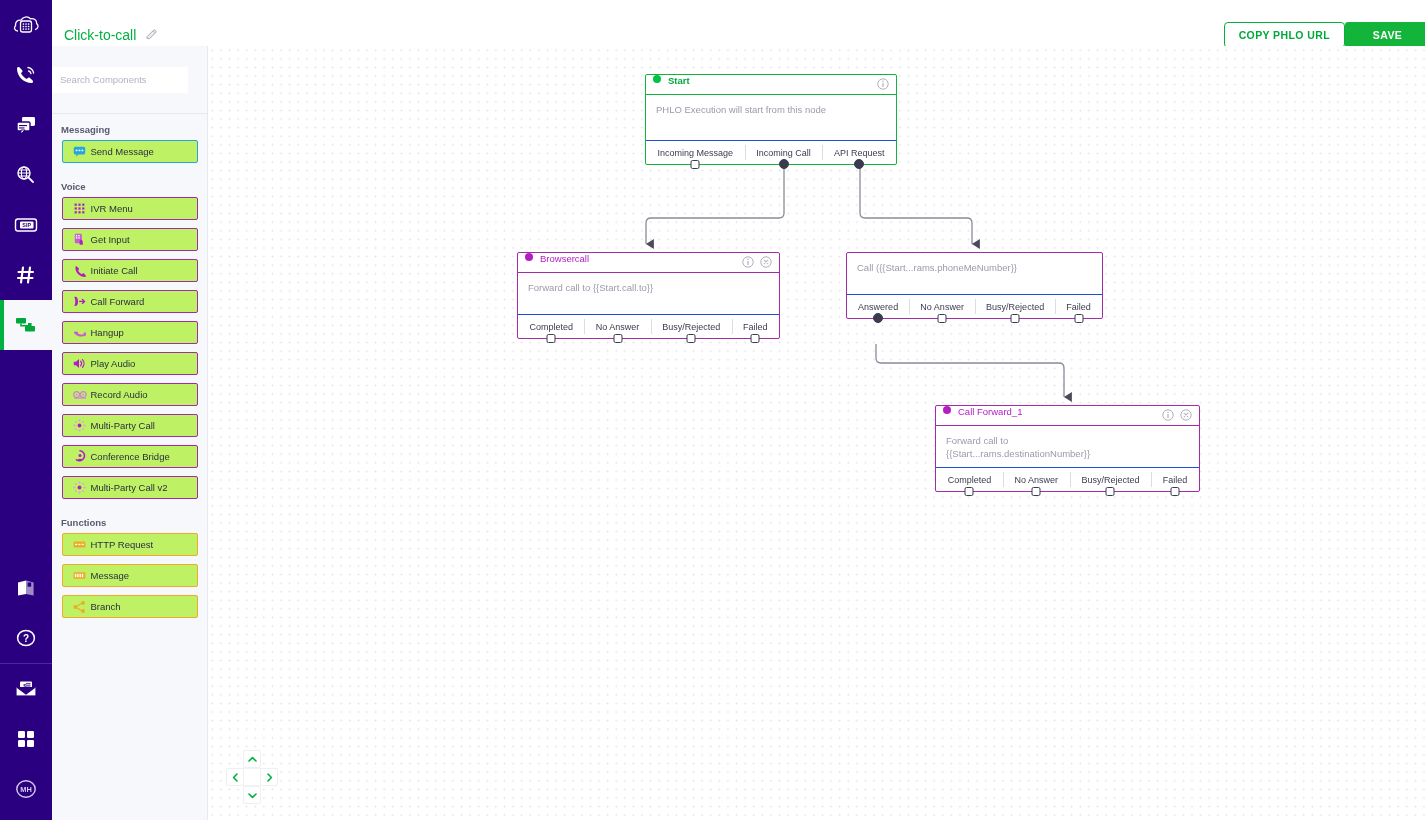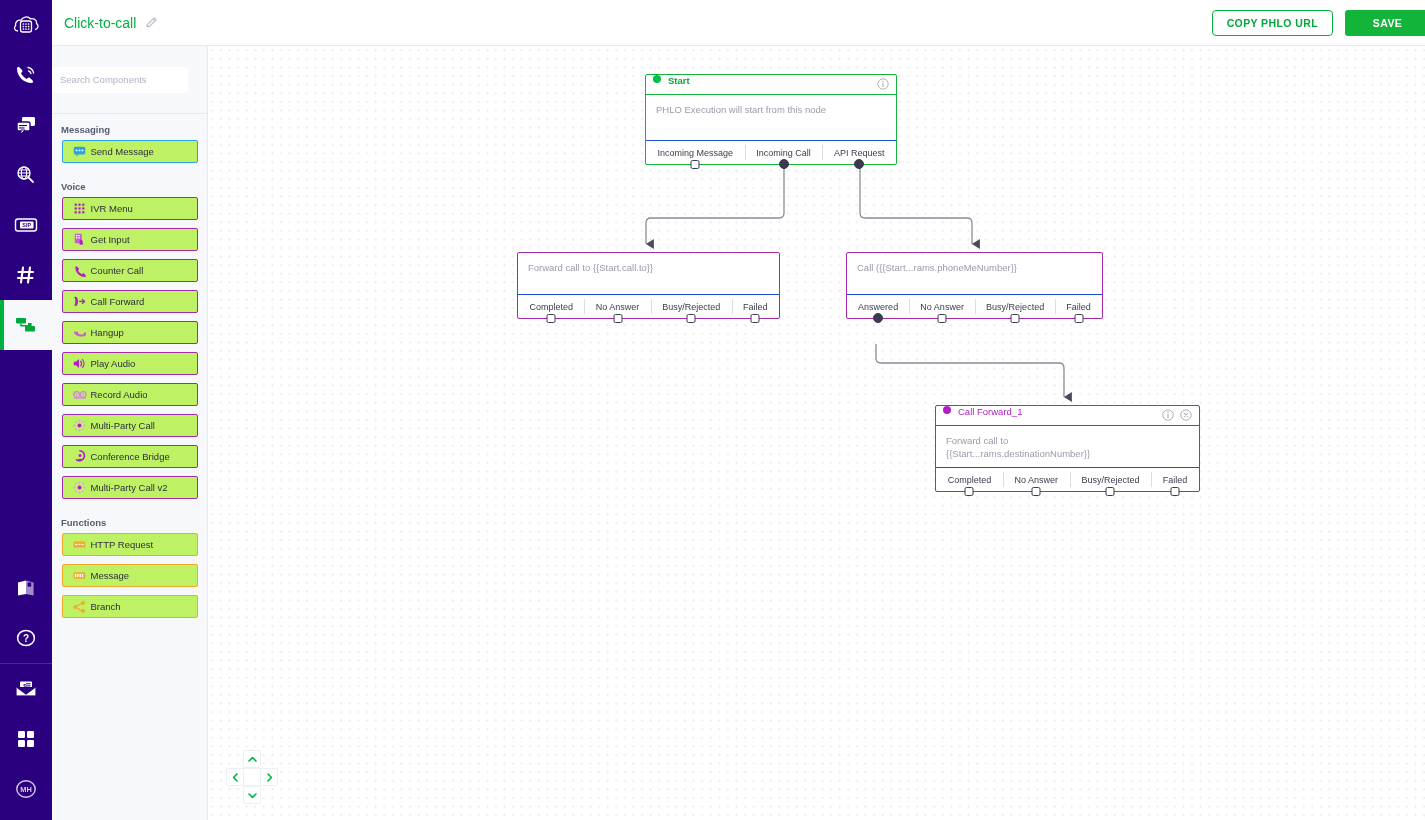--- a/index.html
+++ b/index.html
@@ -27,33 +27,33 @@
   .rail-item.active { background: #f7f8fc; }
   .rail-item.active::before {
     content: ""; position: absolute; left: 0; top: 0;
     width: 4px; height: 50px; background: #00b140;
   }
   .rail-spacer { flex: 1 1 auto; }
   .rail-sep { width: 52px; height: 1px; background: #4a2a99; }
 
   
   .header {
-    position: absolute; left: 52px; top: 0;
+    position: absolute; left: 52px; top: 12px;
     width: 1373px; height: 46px;
     background: #ffffff;
     border-bottom: 1px solid #e8e8ef;
     display: flex; align-items: center;
   }
   .phlo-title {
     margin-left: 12px;
     font-size: 14px; color: #00b140; font-weight: 400;
   }
   .edit-pencil { margin-left: 9px; display: flex; align-items: center; }
   .header-actions {
-    margin-left: auto; display: flex; align-items: center; gap: 12px;
+    margin-left: auto; display: flex; align-items: center; 
     padding-right: 0px;
   }
   .btn-outline {
     height: 26px; padding: 0 14px;
     border: 1px solid #00b140; border-radius: 4px;
     background: #fff; color: #00a83c;
     font-size: 10.5px; letter-spacing: .4px; font-weight: 700;
     display: flex; align-items: center; justify-content: center;
     cursor: pointer;
   }
@@ -397,21 +397,21 @@
             </svg>
           </span>
           <span class="cl">Get Input</span>
         </div>
         <div class="comp c-voice">
           <span class="ci">
             <svg width="12" height="12" viewBox="0 0 12 12">
               <path d="M1.4 2.4 C1.4 1.4 2.4 1 3.1 1.7 L4.7 3.3 C5.2 3.9 5.1 4.4 4.6 4.8 L4.1 5.4 C4.9 7 6.3 8.4 7.9 9.2 L8.5 8.7 C8.9 8.2 9.4 8.1 10 8.6 L11.6 10.2 C12.3 10.9 11.9 11.9 10.9 11.9 C5.7 11.9 1.4 7.6 1.4 2.4 Z" fill="#b21ec4"></path>
             </svg>
           </span>
-          <span class="cl">Counter Call</span>
+          <span class="cl">Initiate Call</span>
         </div>
         <div class="comp c-voice">
           <span class="ci">
             <svg width="13" height="11" viewBox="0 0 13 11">
               <path d="M1.2 1.2 C3.4 0 5 1.8 5 5.4 C5 9 3.4 10.8 1.2 9.6 C2.6 8.2 2.8 2.8 1.2 1.2 Z" fill="#b21ec4"></path>
               <path d="M6.2 5.4 L11 5.4" stroke="#b21ec4" stroke-width="1.3"></path>
               <path d="M9.4 3.4 L11.6 5.4 L9.4 7.4" fill="none" stroke="#b21ec4" stroke-width="1.3" stroke-linecap="round" stroke-linejoin="round"></path>
             </svg>
           </span>
           <span class="cl">Call Forward</span>
@@ -575,20 +575,35 @@
               <span>Incoming Call</span>
               <span class="pin filled"></span>
             </div>
             <div class="port">
               <span>API Request</span>
               <span class="pin filled"></span>
             </div>
           </div>
         </div>
         <div class="node" style="left: 309px; top: 206px; width: 263px;">
+          <div class="node-head">
+            <span class="dot"></span>
+            <span class="node-title">Browsercall</span>
+            <span class="head-icons">
+              <span><svg width="12" height="12" viewBox="0 0 12 12">
+                  <circle cx="6" cy="6" r="5.2" fill="none" stroke="#b0b0bd" stroke-width="1"></circle>
+                  <circle cx="6" cy="3.3" r="0.72" fill="#b0b0bd"></circle>
+                  <rect x="5.4" y="4.9" width="1.2" height="4.1" rx="0.5" fill="#b0b0bd"></rect>
+                </svg></span>
+              <span><svg width="12" height="12" viewBox="0 0 12 12">
+                  <circle cx="6" cy="6" r="5.2" fill="none" stroke="#b0b0bd" stroke-width="1"></circle>
+                  <path d="M4 4 L8 8 M8 4 L4 8" stroke="#b0b0bd" stroke-width="1.05" stroke-linecap="round"></path>
+                </svg></span>
+            </span>
+          </div>
           <div class="node-body" style="white-space: pre-line;">Forward call to {{Start.call.to}}</div>
           <div class="ports">
             <div class="port">
               <span>Completed</span>
               <span class="pin"></span>
             </div>
             <div class="port">
               <span>No Answer</span>
               <span class="pin"></span>
             </div>

